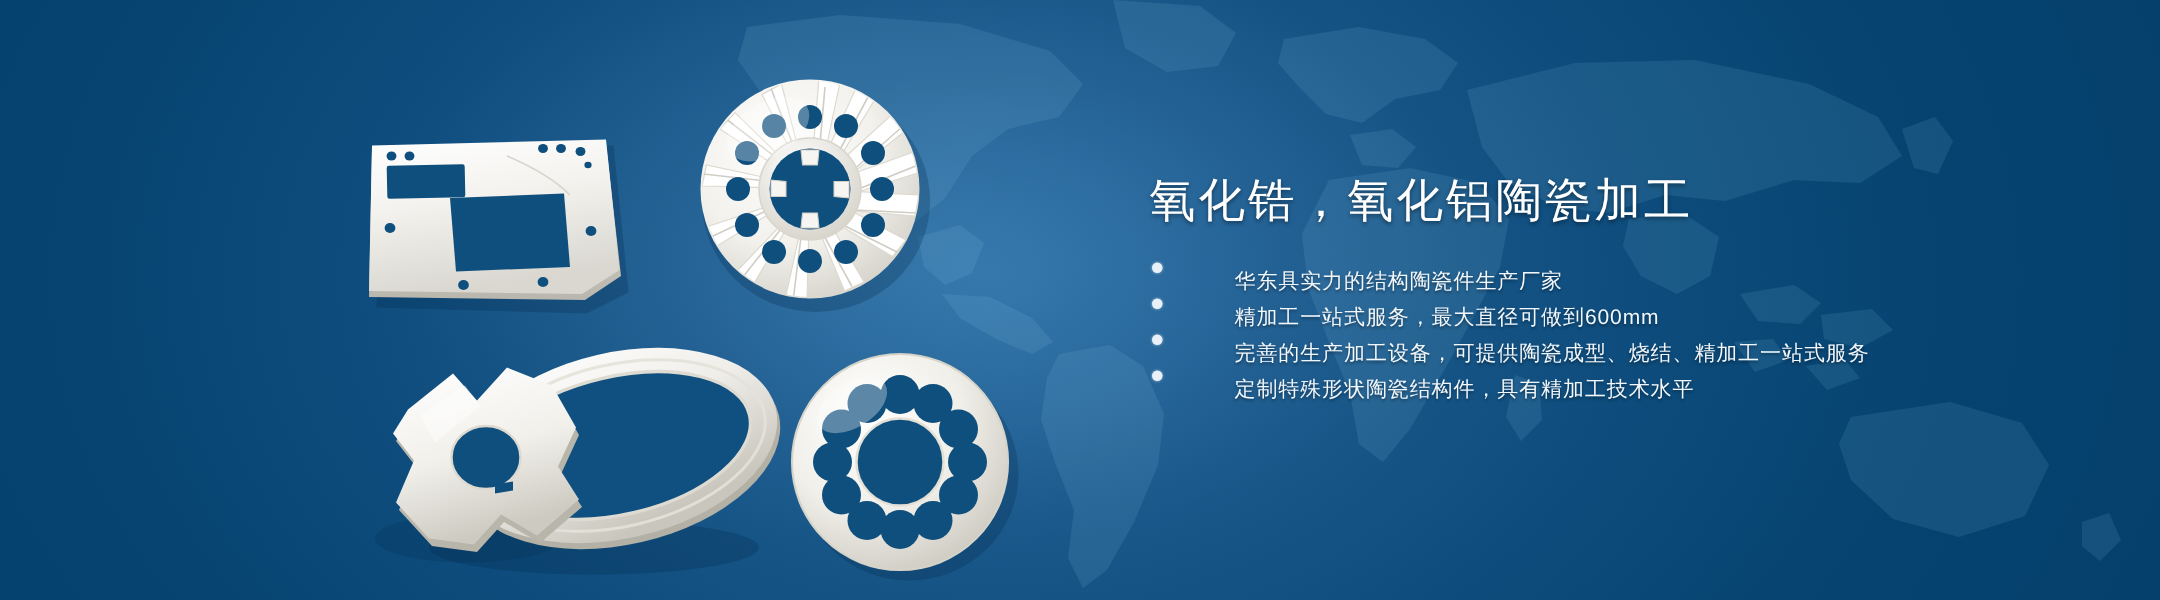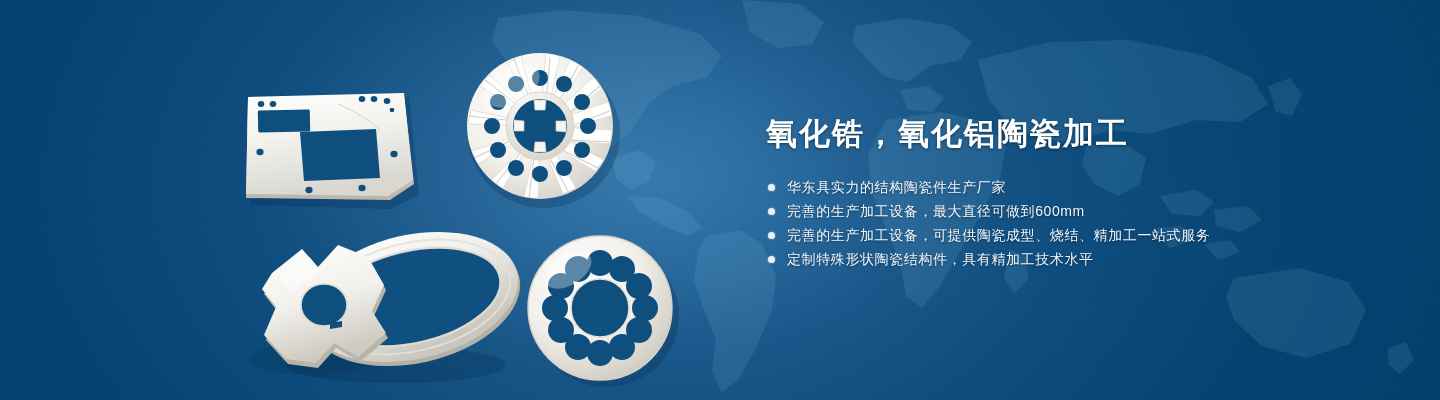--- a/index.html
+++ b/index.html
@@ -32,26 +32,26 @@
 
   
   .products{position:absolute;left:238px;top:38px;width:490px;height:345px;}
   .part{position:absolute;}
   .part svg{display:block;overflow:visible;}
 
   
   .copy{position:absolute;left:766px;top:112px;width:620px;}
   .headline{
     font-size:31px;line-height:44px;color:#ffffff;letter-spacing:2px;
-    font-weight:700;white-space:nowrap;
+    font-weight:400;white-space:nowrap;
     text-shadow:0 1px 3px rgba(0,0,0,.45);
   }
   .bullets{margin:0;padding:0;list-style:none;margin-top:19px;}
   .bullet{
-    display:flex;align-items:center;height:24px;margin-bottom:0;
+    display:flex;height:24px;margin-bottom:0;gap:36px;
   }
   .dot{
     width:7px;height:7px;border-radius:50%;background:#e8f1f8;
     flex:0 0 auto;margin-right:12px;margin-left:2px;
     box-shadow:0 0 2px rgba(255,255,255,.6);
   }
   .bullet-text{
     font-size:14px;line-height:24px;color:#f2f7fb;letter-spacing:.6px;
     white-space:nowrap;text-shadow:0 1px 2px rgba(0,0,0,.40);
   }
@@ -312,21 +312,21 @@
   <div class="copy">
     <div class="headline">氧化锆，氧化铝陶瓷加工</div>
 
     <ul class="bullets">
       <li class="bullet">
         <span class="dot"></span>
         <span class="bullet-text">华东具实力的结构陶瓷件生产厂家</span>
       </li>
       <li class="bullet">
         <span class="dot"></span>
-        <span class="bullet-text">完善的生产加工设备，最大直径可做到600mm</span>
+        <span class="bullet-text">精加工一站式服务，最大直径可做到600mm</span>
       </li>
       <li class="bullet">
         <span class="dot"></span>
         <span class="bullet-text">完善的生产加工设备，可提供陶瓷成型、烧结、精加工一站式服务</span>
       </li>
       <li class="bullet">
         <span class="dot"></span>
         <span class="bullet-text">定制特殊形状陶瓷结构件，具有精加工技术水平</span>
       </li>
     </ul>

